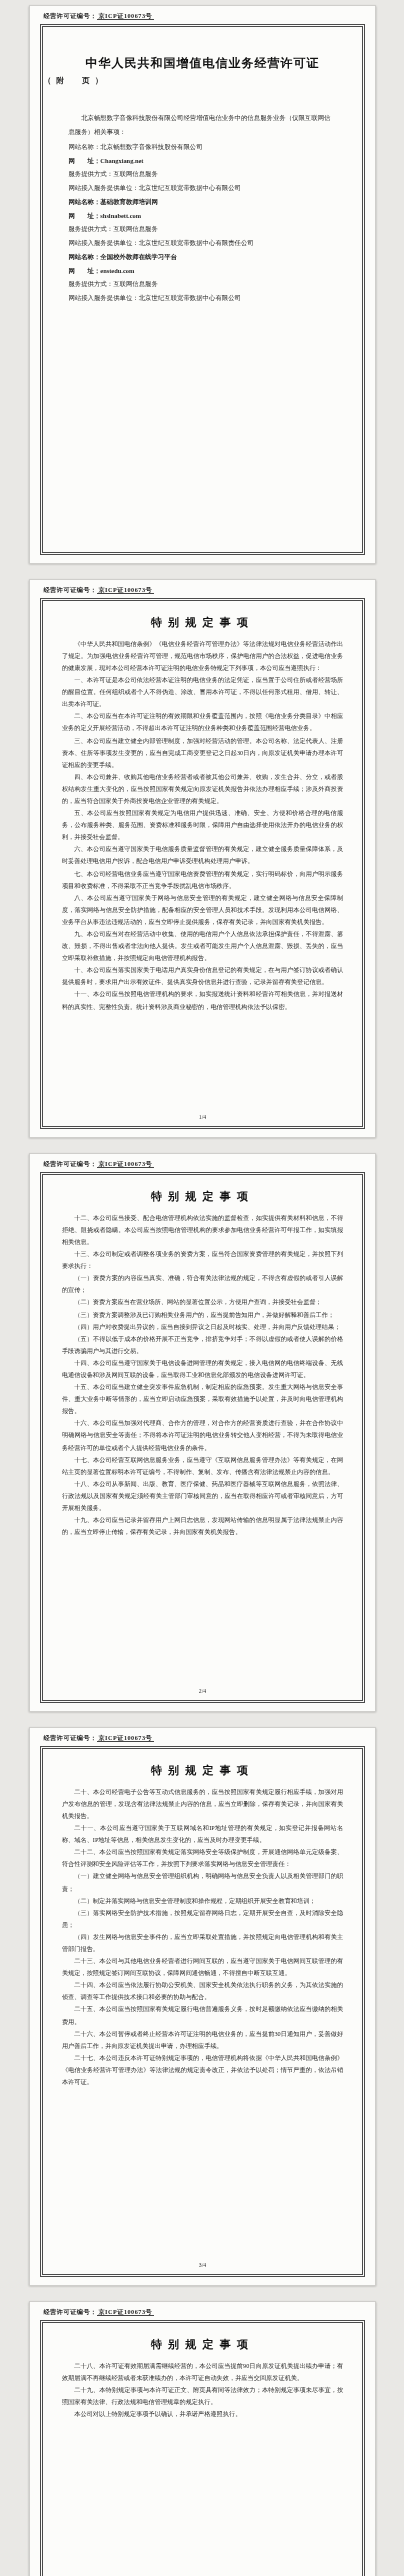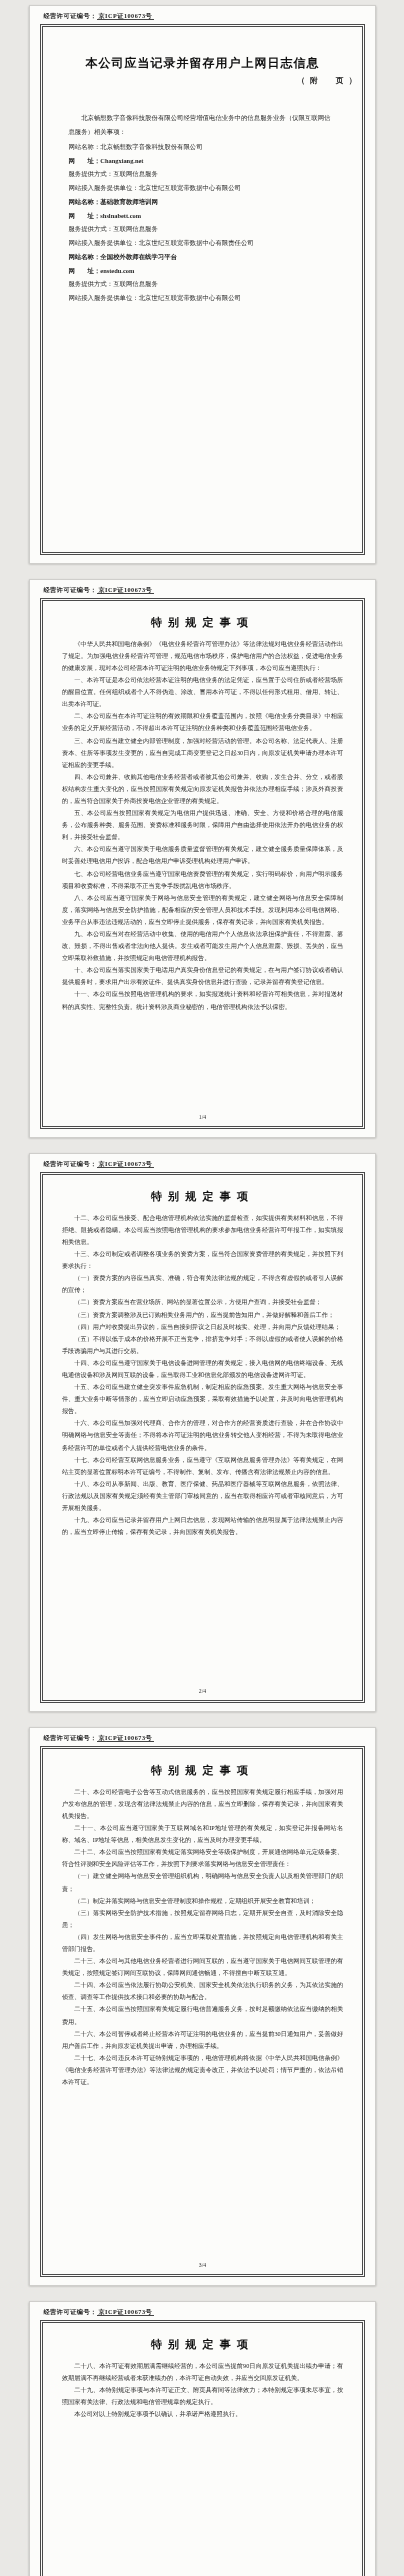--- a/index.html
+++ b/index.html
@@ -42,21 +42,21 @@
   
   .cert-title {
     margin: 28px 14.4px 4.1px;
     text-align: center;
     font-size: 12px;
     font-weight: bold;
     letter-spacing: 1px;
     color: #111;
   }
   .cert-subtitle {
-    text-align: right;
+    text-align: left;
     font-size: 7.7px;
     letter-spacing: 5.2px;
     margin-bottom: 25px;
     font-weight: bold;
   }
   .attach-body { margin: 0 25px; font-size: 6.4px; line-height: 2.15; }
   .attach-intro { margin: 0 0 1px; text-indent: 2em; }
   .entry { white-space: normal; }
   .entry.bold, .entry .bold { font-weight: bold; }
   
@@ -86,21 +86,21 @@
 </head>
 <body>
 
 <div class="stack">
 
   <div class="page">
     <div class="page-header">
       <span>经营许可证编号：</span><span class="licnum">京ICP证100673号</span>
     </div>
     <div class="frame">
-      <div class="cert-title">本公司应当记录并留存用户上网日志信息</div>
+      <div class="cert-title">中华人民共和国增值电信业务经营许可证</div>
       <div class="cert-subtitle">（附　页）</div>
       <div class="attach-body">
         <p class="attach-intro">北京畅想数字音像科技股份有限公司经营增值电信业务中的信息服务业务（仅限互联网信息服务）相关事项：</p>
         <div>
 
             <div class="entry"><span>网站名称：</span><span>北京畅想数字音像科技股份有限公司</span></div>
 
             <div class="entry bold"><span class="bold">网　　址：</span><span class="bold">Changxiang.net</span></div>
 
             <div class="entry"><span>服务提供方式：</span><span>互联网信息服务</span></div>

